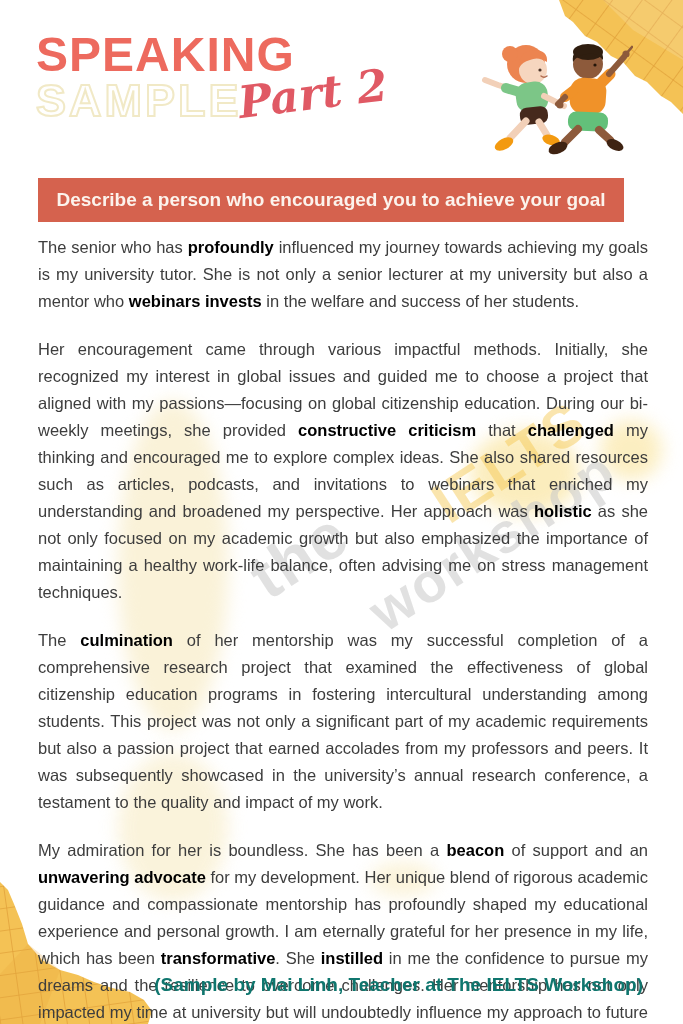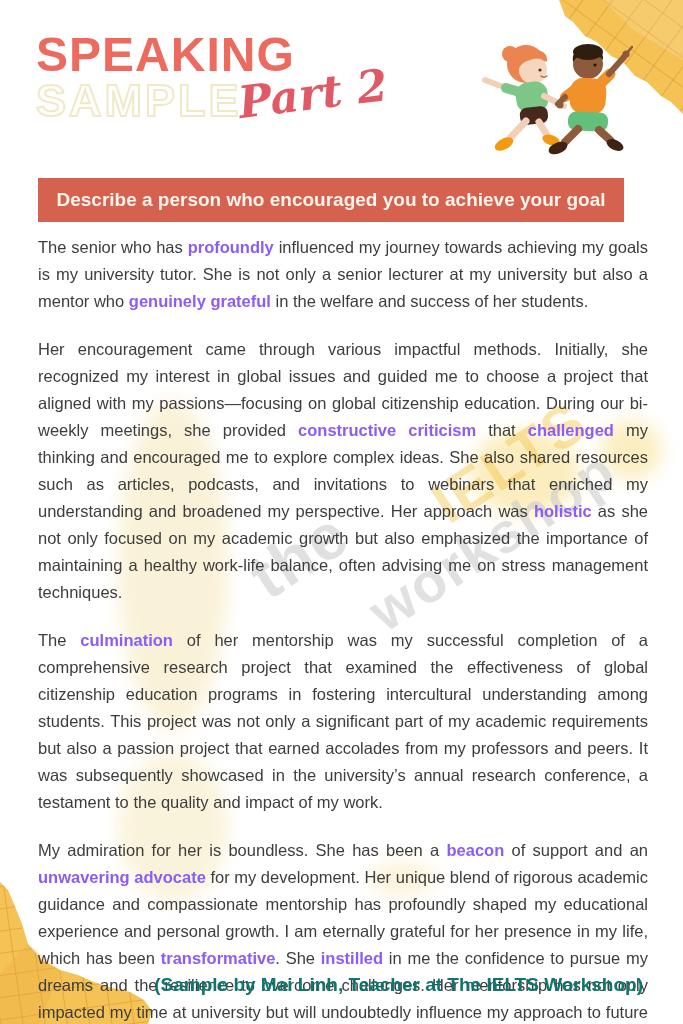--- a/index.html
+++ b/index.html
@@ -44,21 +44,21 @@
     position:absolute; left:38px; top:178px; width:586px; height:44px; z-index:2;
     background:#d5624e; display:flex; align-items:center; justify-content:center;
   }
   .banner span { color:#fcf3ec; font-weight:bold; font-size:19px; }
   .essay {
     position:absolute; left:38px; top:234px; width:610px; z-index:2;
     font-size:16.5px; line-height:27px; color:#3d3d3d;
     text-align:justify; text-justify:inter-word;
   }
   .essay p { margin:0 0 21px 0; }
-  .essay b { color:#8b5cf6; }
+  .essay b { color:#000000; }
   .credit {
     position:absolute; right:40px; top:974px; z-index:2;
     font-weight:bold; font-size:19px; color:#0f766e;
   }
 </style>
 </head>
 <body>
 
 <div class="page">
 
@@ -144,21 +144,21 @@
         <ellipse cx="177" cy="117" rx="9" ry="5" fill="#3f2312" transform="rotate(25 177 117)"></ellipse>
       </g>
     </svg>
   </header>
 
   <div class="banner">
     <span>Describe a person who encouraged you to achieve your goal</span>
   </div>
 
   <main class="essay" id="essay">
-      <p><span>The senior who has </span><b>profoundly</b><span> influenced my journey towards achieving my goals is my university tutor. She is not only a senior lecturer at my university but also a mentor who </span><b>genuinely grateful</b><span> in the welfare and success of her students.</span></p>
+      <p><span>The senior who has </span><b>profoundly</b><span> influenced my journey towards achieving my goals is my university tutor. She is not only a senior lecturer at my university but also a mentor who </span><b>webinars invests</b><span> in the welfare and success of her students.</span></p>
       <p><span>Her encouragement came through various impactful methods. Initially, she recognized my interest in global issues and guided me to choose a project that aligned with my passions—focusing on global citizenship education. During our bi-weekly meetings, she provided </span><b>constructive criticism</b><span> that </span><b>challenged</b><span> my thinking and encouraged me to explore complex ideas. She also shared resources such as articles, podcasts, and invitations to webinars that enriched my understanding and broadened my perspective. Her approach was </span><b>holistic</b><span> as she not only focused on my academic growth but also emphasized the importance of maintaining a healthy work-life balance, often advising me on stress management techniques.</span></p>
       <p><span>The </span><b>culmination</b><span> of her mentorship was my successful completion of a comprehensive research project that examined the effectiveness of global citizenship education programs in fostering intercultural understanding among students. This project was not only a significant part of my academic requirements but also a passion project that earned accolades from my professors and peers. It was subsequently showcased in the university’s annual research conference, a testament to the quality and impact of my work.</span></p>
       <p><span>My admiration for her is boundless. She has been a </span><b>beacon</b><span> of support and an </span><b>unwavering advocate</b><span> for my development. Her unique blend of rigorous academic guidance and compassionate mentorship has profoundly shaped my educational experience and personal growth. I am eternally grateful for her presence in my life, which has been </span><b>transformative</b><span>. She </span><b>instilled</b><span> in me the confidence to pursue my dreams and the resilience to overcome challenges. Her mentorship has not only impacted my time at university but will undoubtedly influence my approach to future endeavors.</span></p>
     </main>
 
   <div class="credit">(Sample by Mai Linh, Teacher at The IELTS Workshop)</div>
 
 </div>
 
 </body></html>

